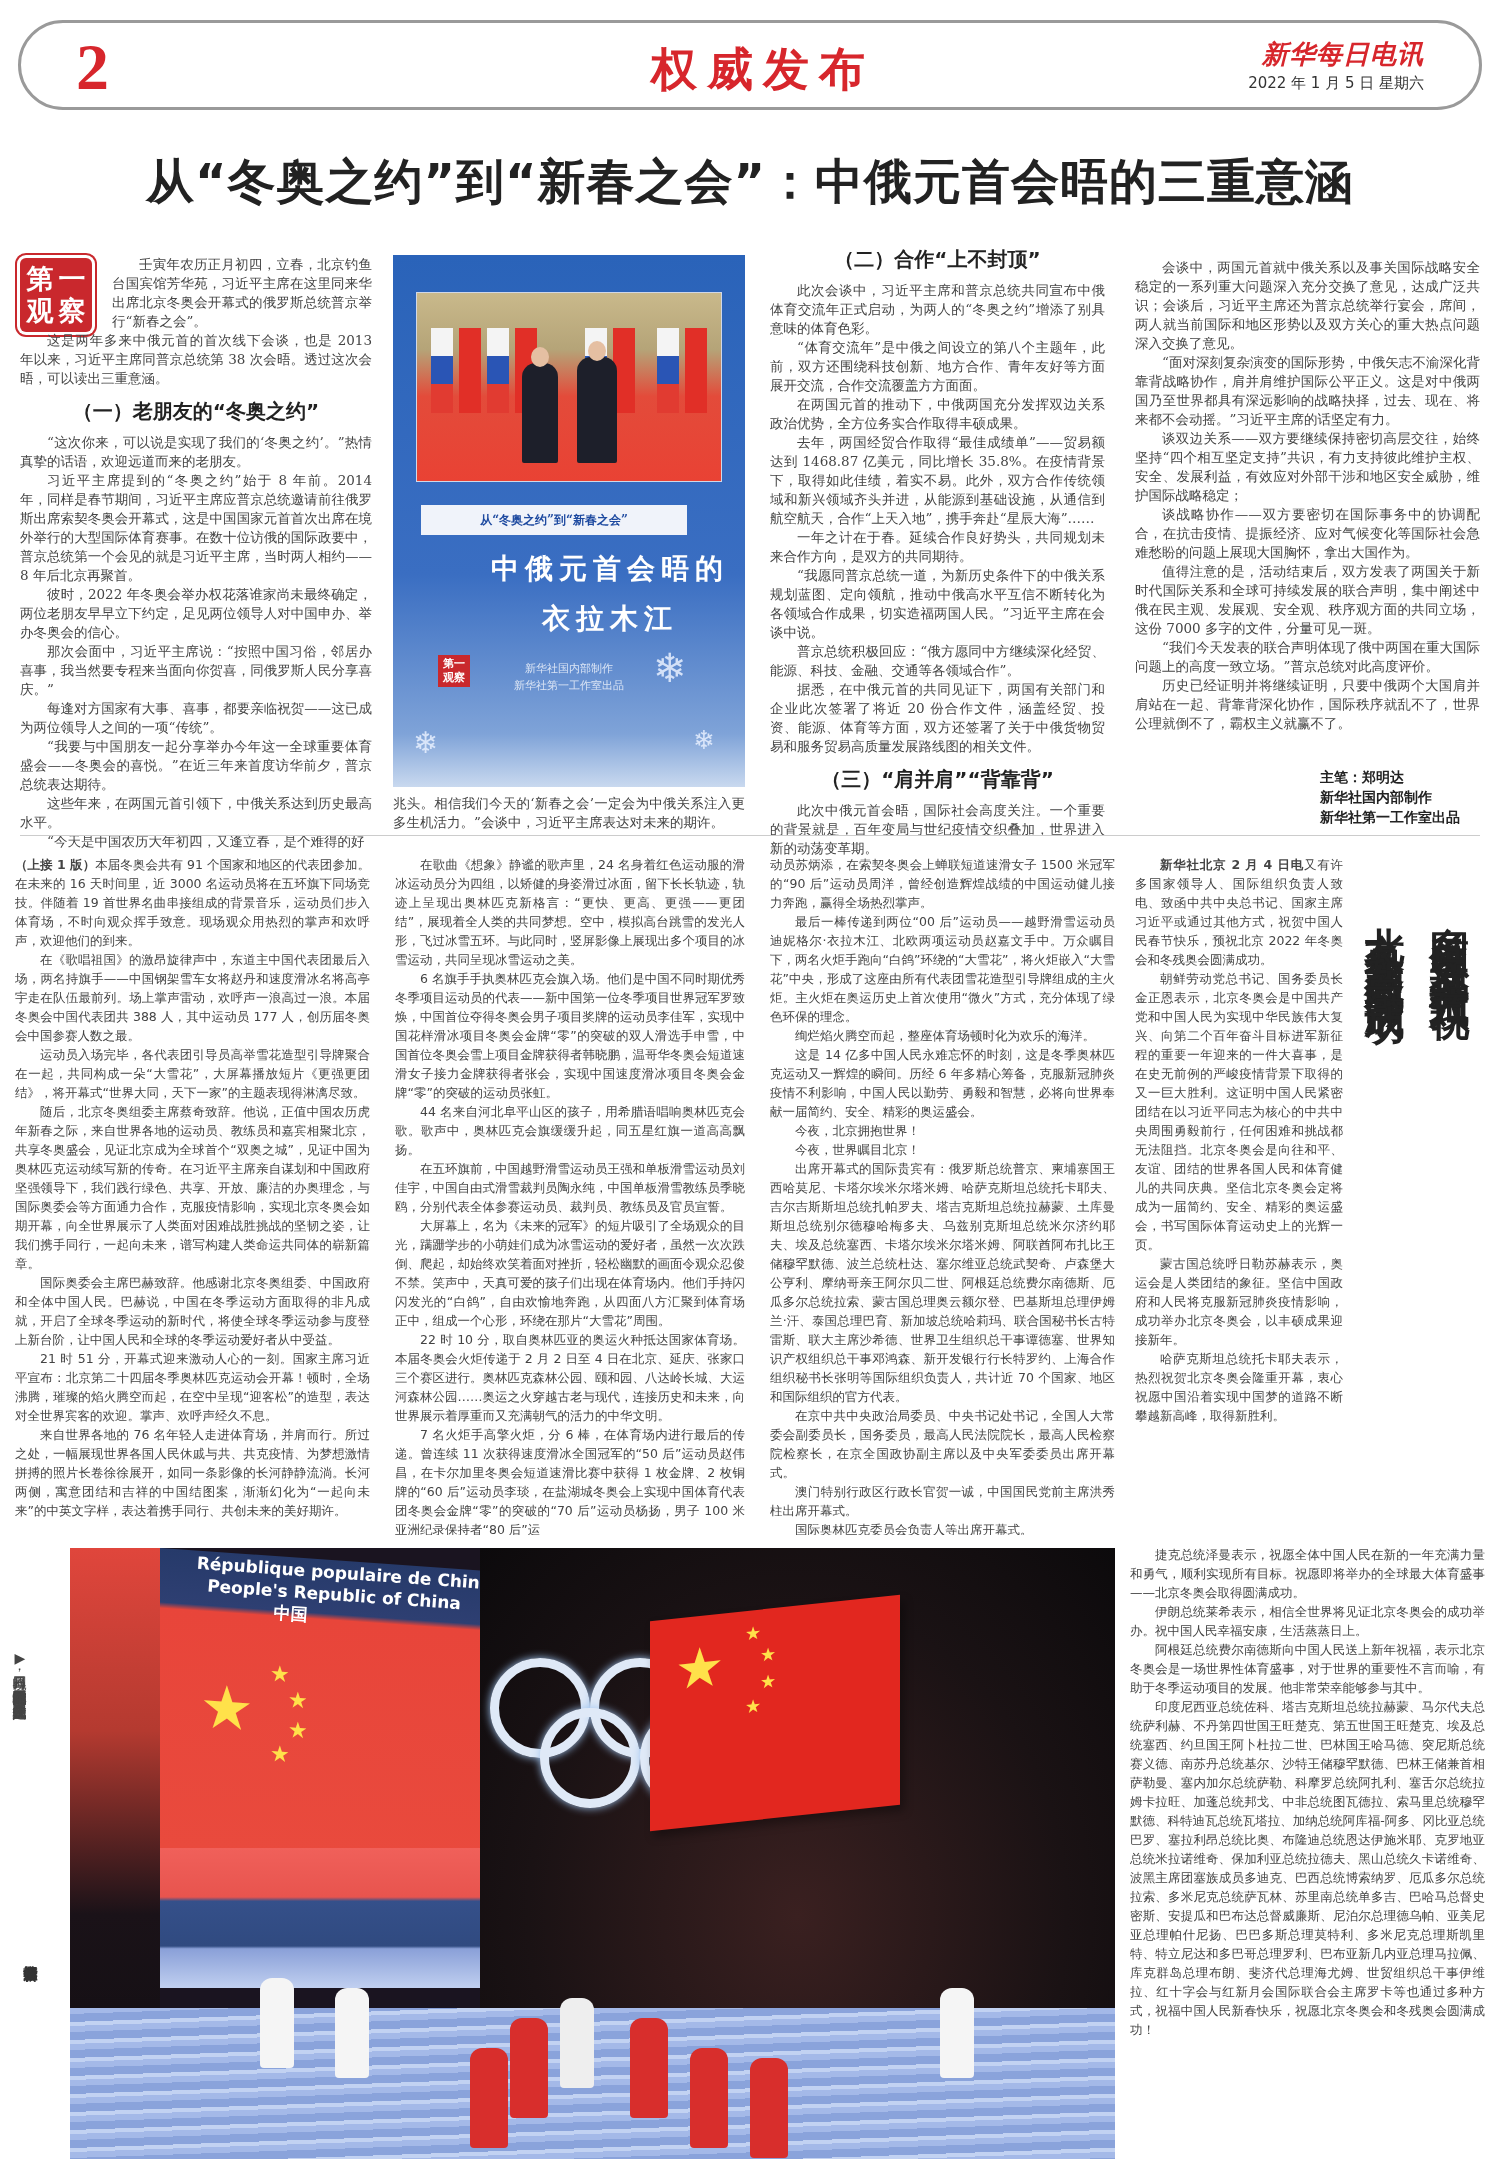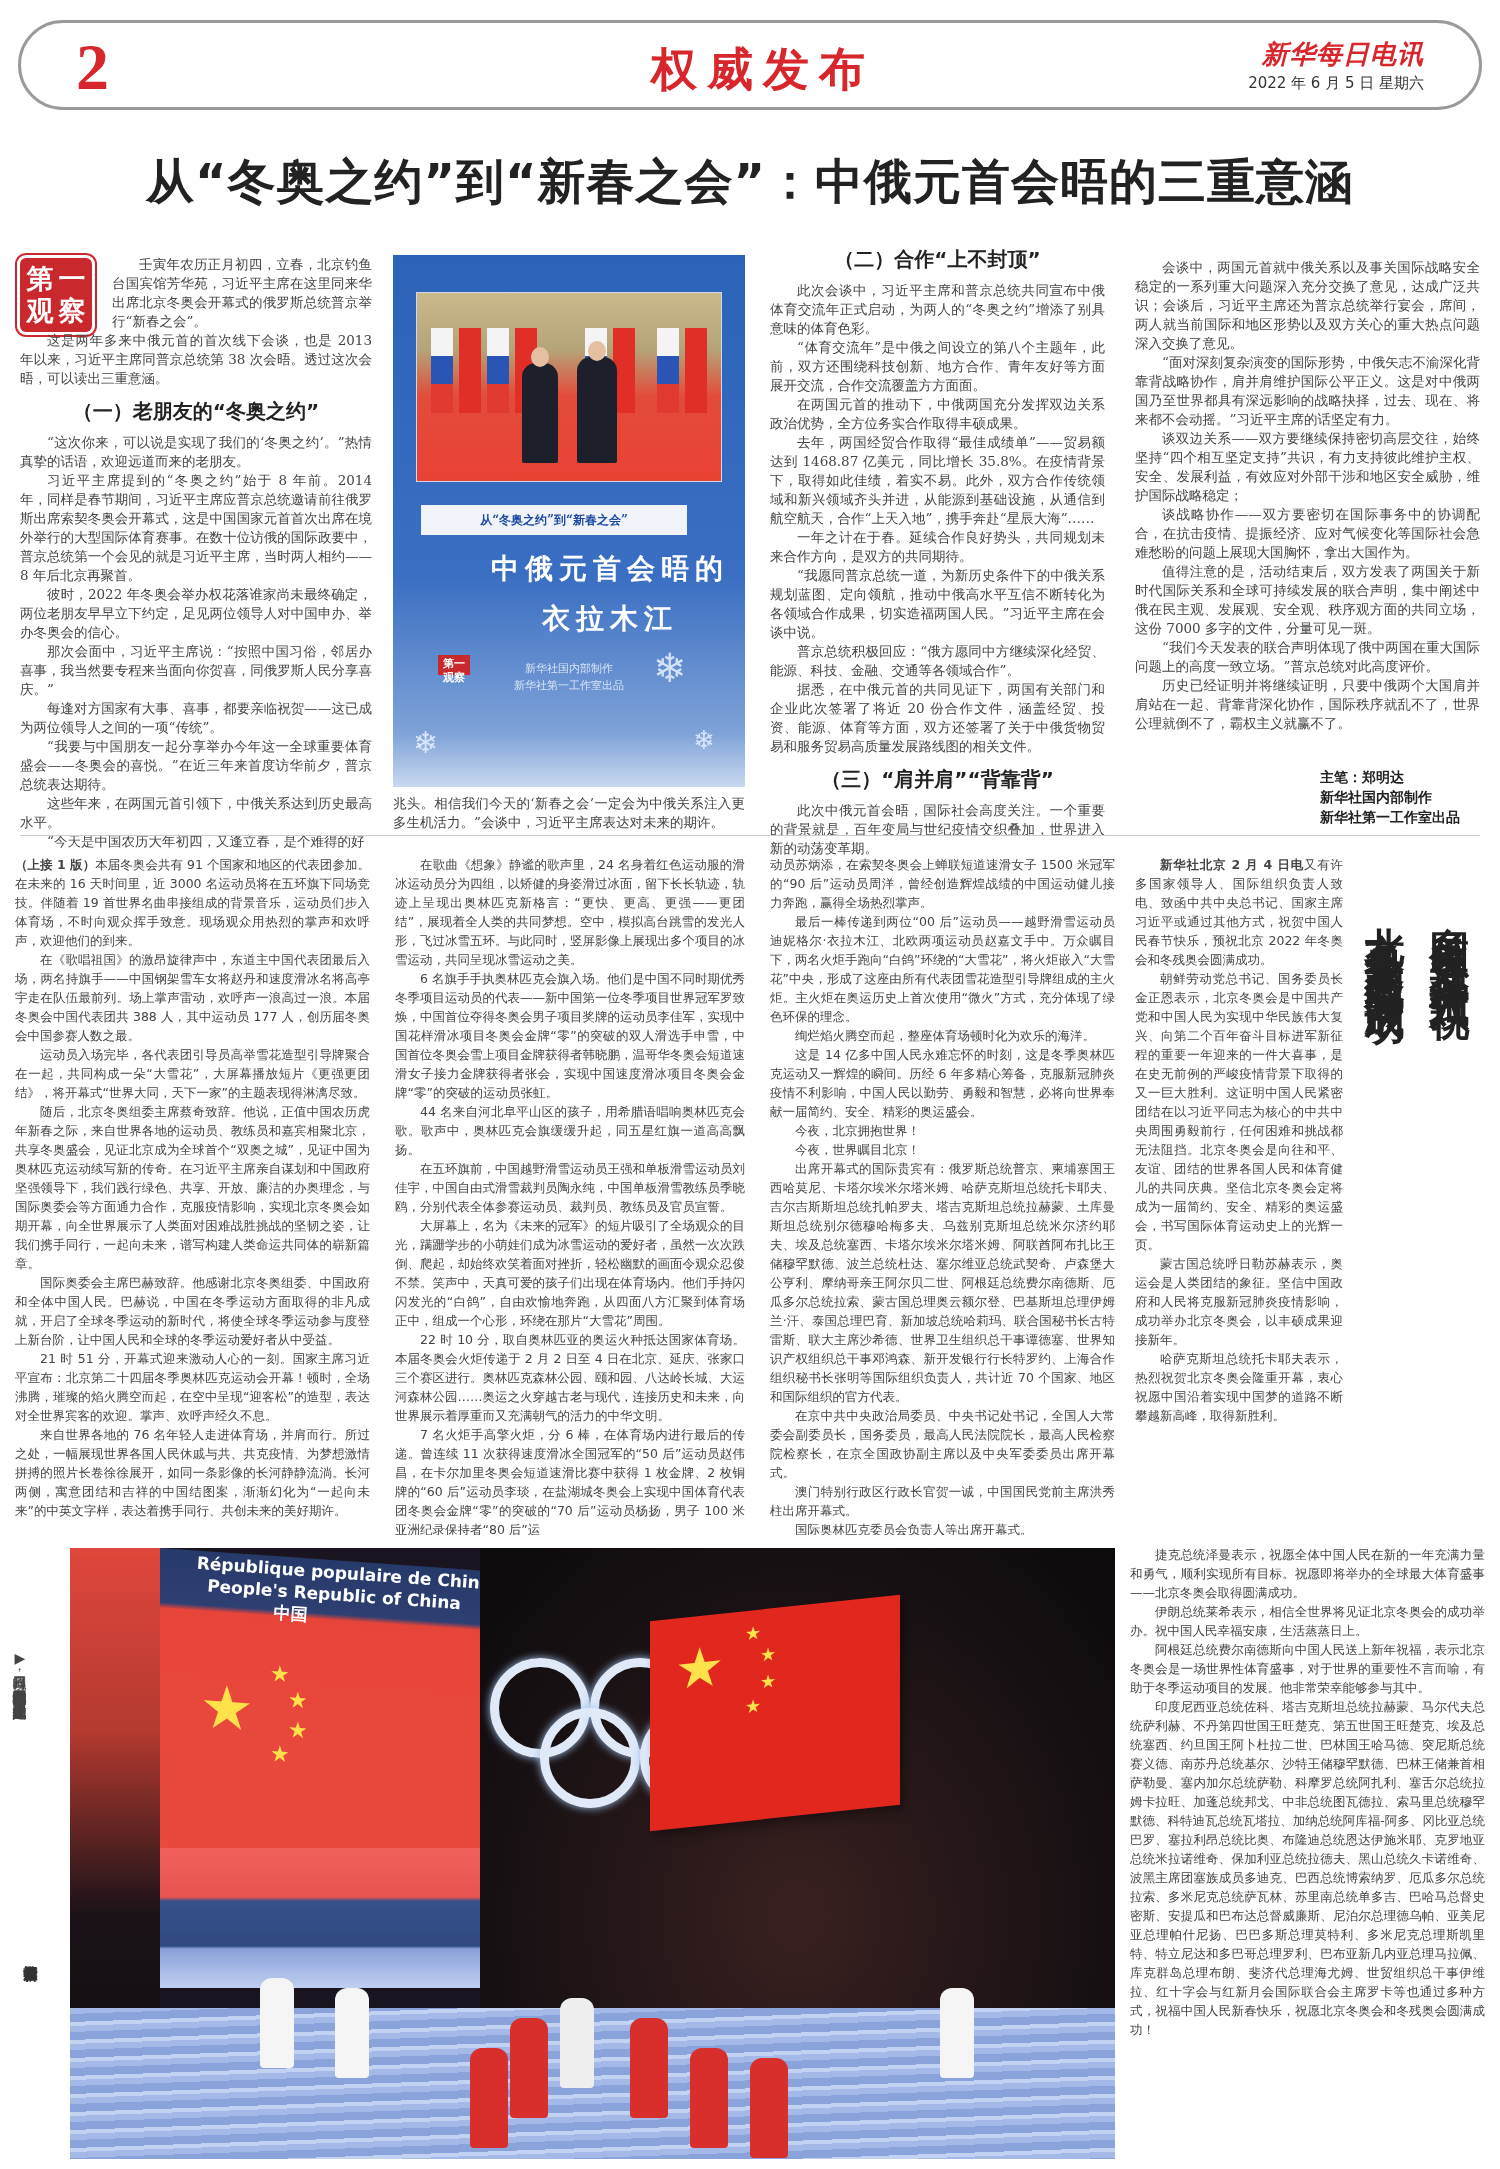--- a/index.html
+++ b/index.html
@@ -39,21 +39,21 @@
   .flag.ru { background: linear-gradient(180deg,#f4f4f4 0 33%,#2a55b5 33% 66%,#e13b31 66%); }
   .flag.cn { background: #e12f27; }
   .person { position: absolute; top: 70px; width: 36px; height: 100px; background: #1d1f2a; border-radius: 14px 14px 2px 2px; }
   .person .head { position: absolute; left: 9px; top: -16px; width: 18px; height: 20px; border-radius: 50%; background: #e5bfa2; }
   .poster-banner { position: absolute; left: 28px; top: 250px; width: 266px; height: 30px; background: #f0f3fa;
     color: #1e4aa0; font-weight: bold; font-size: 12px; text-align: center; line-height: 30px; }
   .poster-title1, .poster-title2 { position: absolute; left: 0; width: 406px; text-align: center; color: #fff;
     font-weight: bold; font-size: 28px; letter-spacing: 6px; padding-left: 28px; }
   .poster-title1 { top: 295px; }
   .poster-title2 { top: 345px; }
-  .poster-seal { position: absolute; left: 45px; top: 400px; width: 32px; height: 20px; background: #c9282d; color: #fff;
+  .poster-seal { position: absolute; left: 45px; top: 400px; width: 32px; height: 32px; background: #c9282d; color: #fff;
     font-size: 11px; line-height: 14px; text-align: center; padding-top: 2px; font-weight: bold; }
   .poster-credit { position: absolute; left: 0; top: 405px; width: 352px; text-align: center; color: #dbe5f5; font-size: 11px; line-height: 17px; }
   .snow { position: absolute; color: #e8f0ff; font-size: 40px; opacity: 0.85; }
 
   .credits { position: absolute; left: 1320px; top: 767px; font-family: "DejaVu Sans", sans-serif; font-size: 14px; line-height: 20px; color: #222; font-weight: bold; }
 
   .hr { position: absolute; left: 20px; width: 1460px; height: 1px; background: #ccc; }
 
   .vtitle { position: absolute; top: 895px; font-family: "DejaVu Serif", serif; font-weight: bold; font-size: 40px;
     color: #222; writing-mode: vertical-rl; letter-spacing: 6px; line-height: 50px; }
@@ -82,21 +82,21 @@
   .photo-credit { position: absolute; left: 22px; top: 1955px; writing-mode: vertical-rl; font-family: "DejaVu Sans", sans-serif; font-weight: bold; font-size: 14px; color: #333; }
 </style>
 </head>
 <body>
 
 <div class="masthead">
   <div class="page-num">2</div>
   <div class="section-title">权威发布</div>
   <div class="brand">
     <div class="brand-logo">新华每日电讯</div>
-    <div class="brand-date">2022 年 6 月 5 日  星期六</div>
+    <div class="brand-date">2022 年 1 月 5 日  星期六</div>
   </div>
 </div>
 
 <div class="headline">从“冬奥之约”到“新春之会”：中俄元首会晤的三重意涵</div>
 
 <div class="seal">
   <span>第</span>
     <span>一</span>
     <span>观</span>
     <span>察</span>

